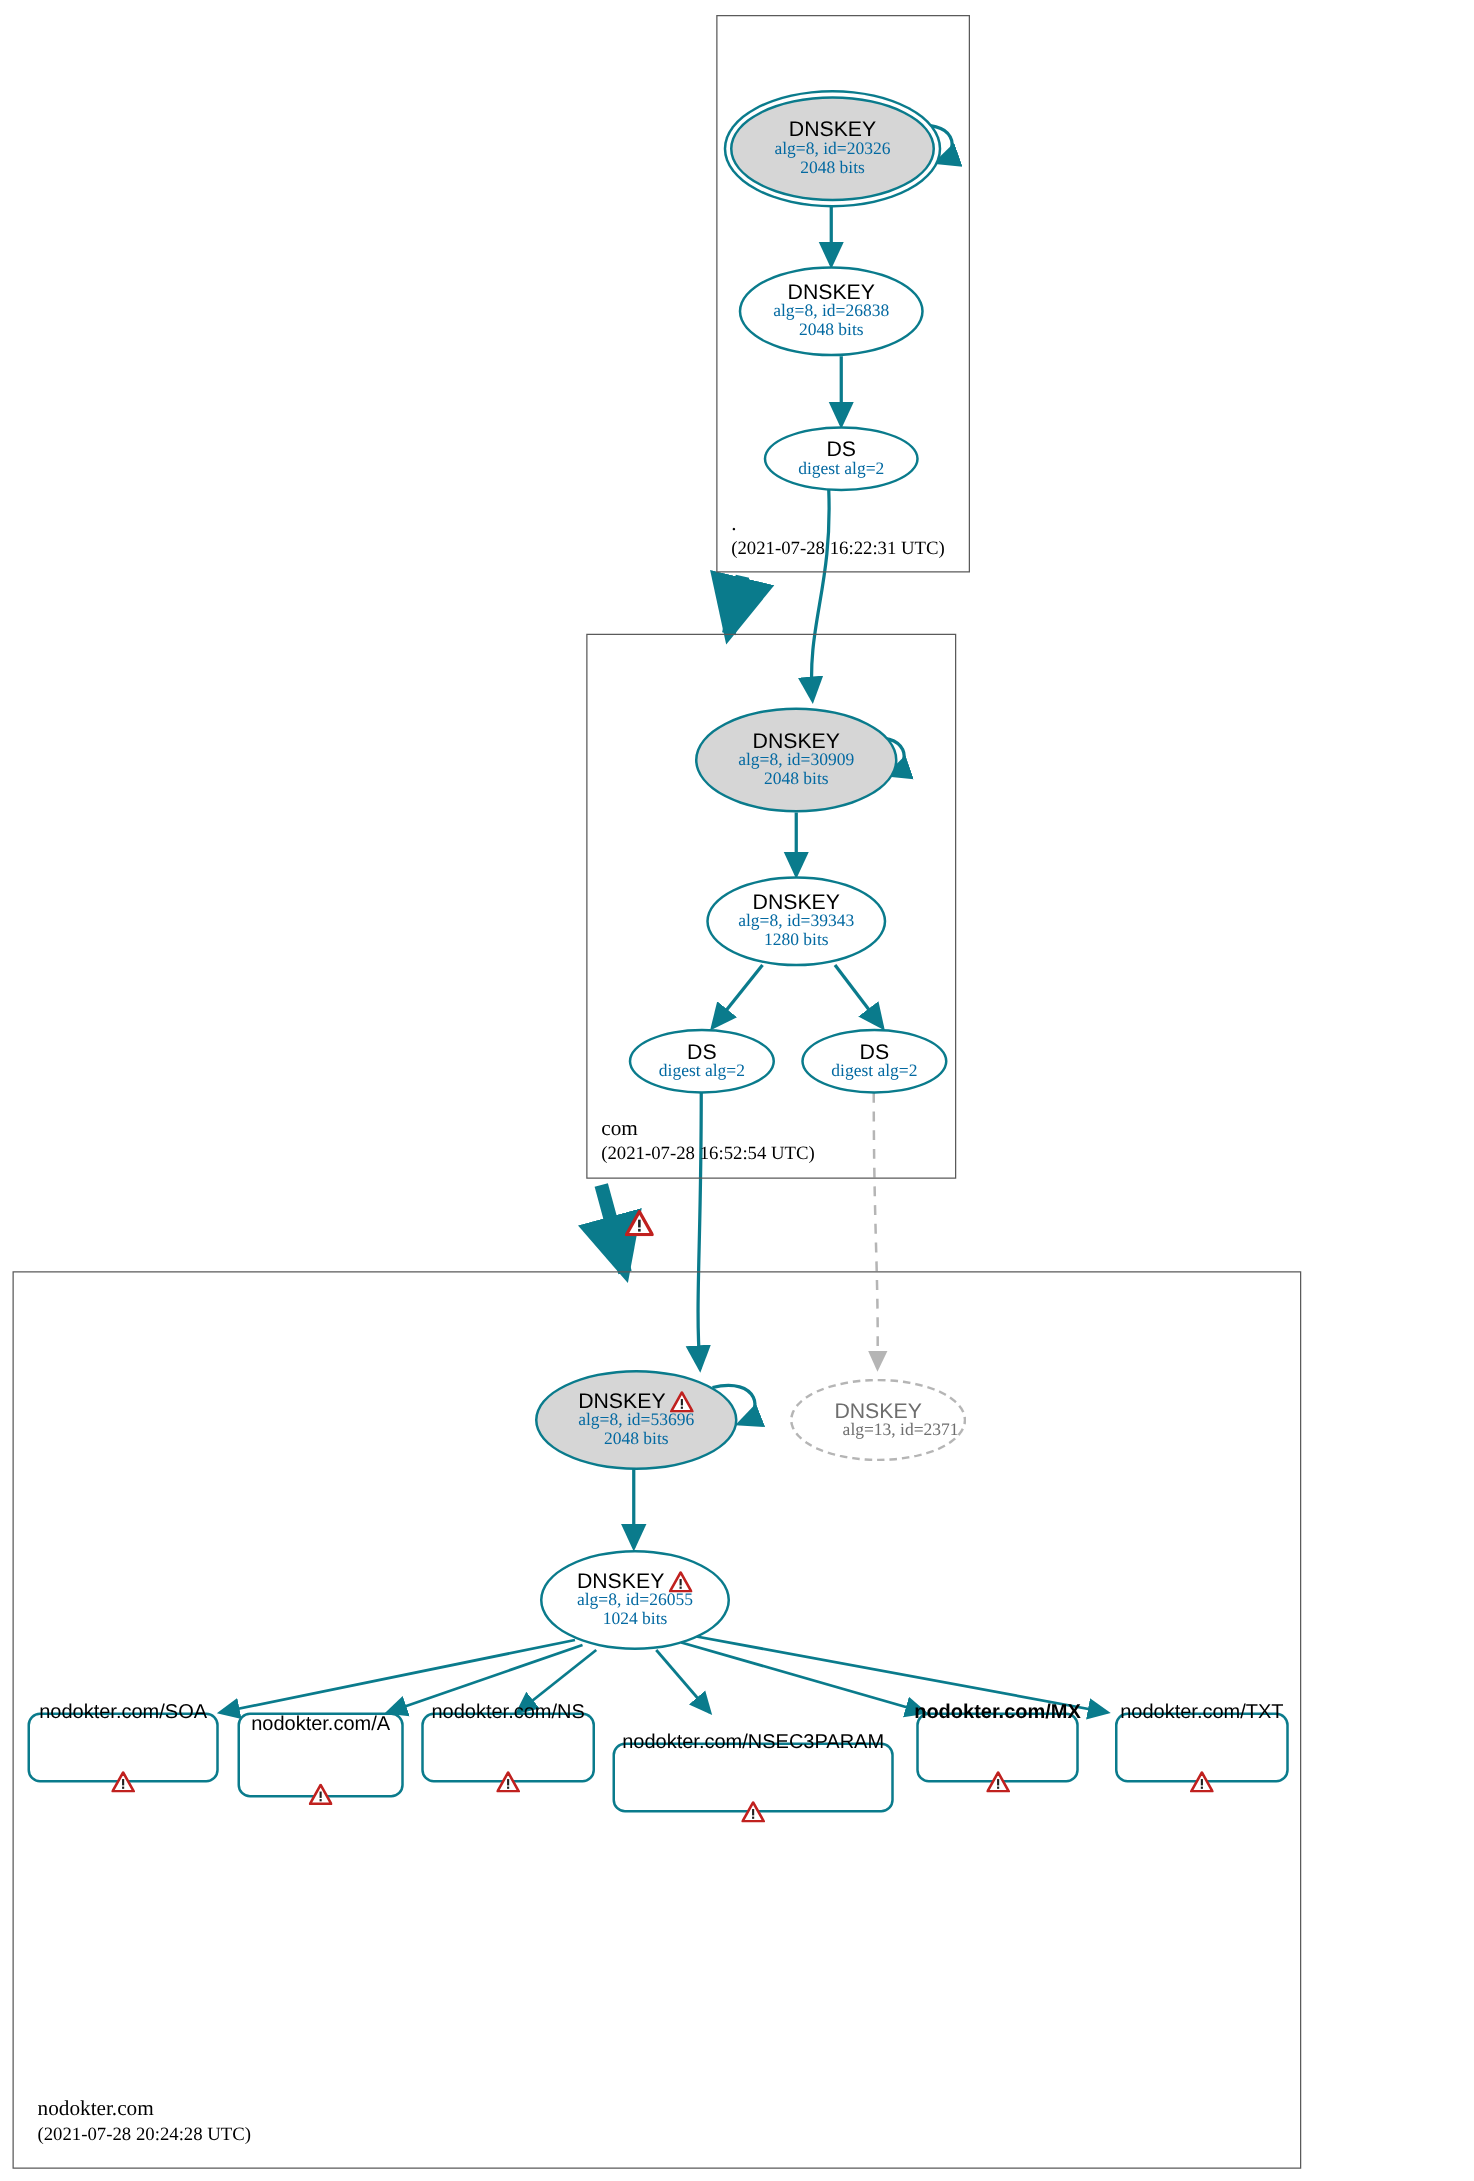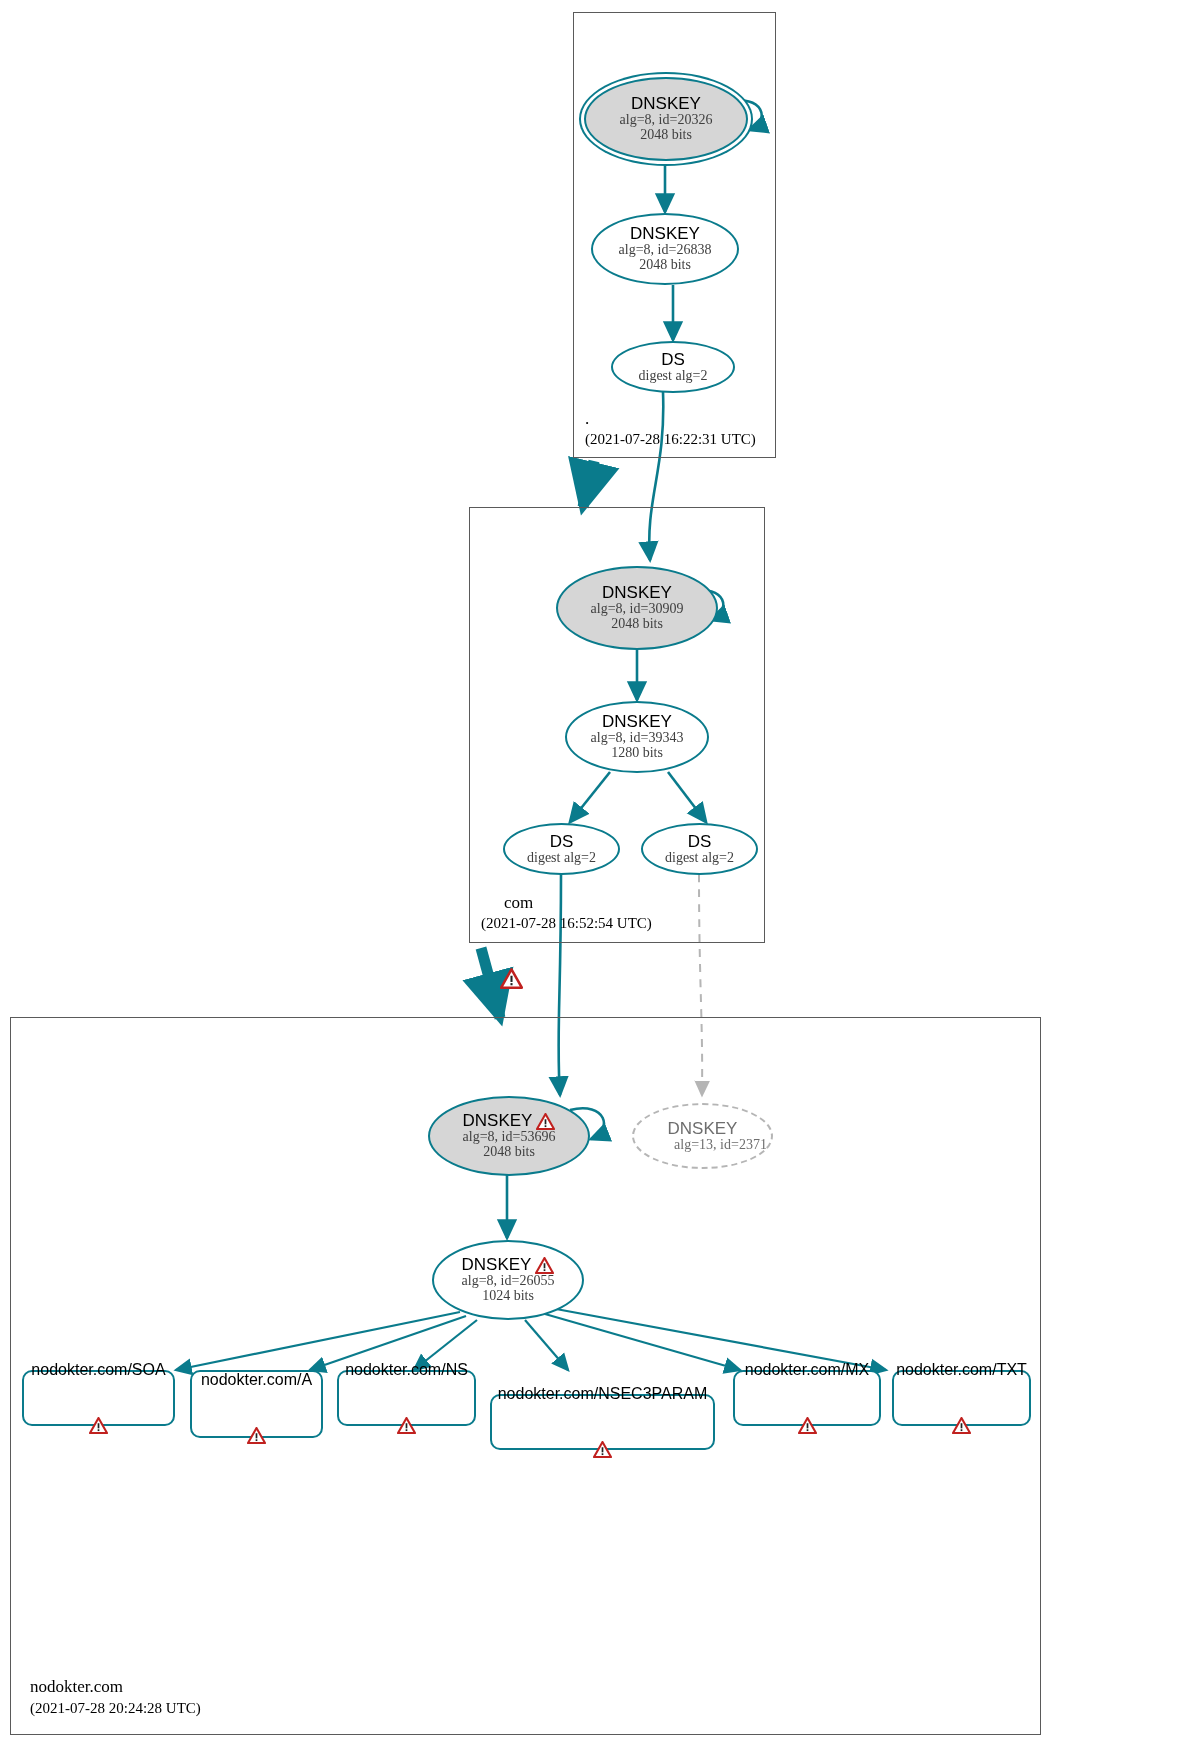--- a/index.html
+++ b/index.html
@@ -78,21 +78,21 @@
     white-space: nowrap;
     display: flex;
     align-items: center;
     justify-content: center;
     gap: 4px;
   }
   .t-title.dim { color: #6e6e6e; }
   .t-sub {
     font-family: "Liberation Serif", serif;
     font-size: 14px;
-    color: #404040;
+    color: #0369a1;
     white-space: nowrap;
   }
   .t-sub.dim { color: #6e6e6e; margin-left: 36px; }
   .t-rr {
     font-family: "Liberation Sans", sans-serif;
     font-size: 16px;
     color: #000;
     white-space: nowrap;
   }
   .warn {
@@ -159,21 +159,21 @@
     <path d="M525,1320 L568,1370" fill="none" stroke="#0a7b8c" stroke-width="2.2" marker-end="url(#ah)"></path>
     <path d="M545,1314 L740,1370" fill="none" stroke="#0a7b8c" stroke-width="2.2" marker-end="url(#ah)"></path>
     <path d="M556,1309 L886,1370" fill="none" stroke="#0a7b8c" stroke-width="2.2" marker-end="url(#ah)"></path>
   </svg>
 
   <div class="zone-box" style="left:573px; top:12px; width:203px; height:446px;"></div>
   <div class="zone-label zone-name" style="left:585px; top:409px;">.</div>
   <div class="zone-label zone-time" style="left:585px; top:431px;">(2021-07-28 16:22:31 UTC)</div>
 
   <div class="zone-box" style="left:469px; top:507px; width:296px; height:436px;"></div>
-  <div class="zone-label zone-name" style="left:504px; top:893px;">com</div>
+  <div class="zone-label zone-name" style="left:481px; top:893px;">com</div>
   <div class="zone-label zone-time" style="left:481px; top:915px;">(2021-07-28 16:52:54 UTC)</div>
 
   <div class="zone-box" style="left:10px; top:1017px; width:1031px; height:718px;"></div>
   <div class="zone-label zone-name" style="left:30px; top:1677px;">nodokter.com</div>
   <div class="zone-label zone-time" style="left:30px; top:1700px;">(2021-07-28 20:24:28 UTC)</div>
 
   <div class="node ellipse dbl secure-fill" style="left:584px; top:77px; width:164px; height:84px;">
     <div class="t-title">DNSKEY</div>
     <div class="t-sub">alg=8, id=20326</div>
     <div class="t-sub">2048 bits</div>
@@ -292,21 +292,21 @@
     <div class="t-rr">nodokter.com/NSEC3PARAM</div>
     <span class="warn" style="margin-top:2px;">
       <svg width="19" height="17" viewBox="0 0 20 18">
         <path d="M10 1 L19 17 L1 17 Z" fill="#ffffff" stroke="#c0211f" stroke-width="2.2" stroke-linejoin="round"></path>
         <rect x="9.1" y="6.6" width="1.8" height="5.4" fill="#202020"></rect>
         <rect x="9.1" y="13" width="1.8" height="1.9" fill="#202020"></rect>
       </svg>
     </span>
   </div>
 
-  <div class="node rrset" style="left:733px; top:1370px; width:148px; height:56px;">
+  <div class="node rrset" style="left:733px; top:1370px; width:130px; height:56px;font-weight:bold;">
     <div class="t-rr">nodokter.com/MX</div>
     <span class="warn" style="margin-top:2px;">
       <svg width="19" height="17" viewBox="0 0 20 18">
         <path d="M10 1 L19 17 L1 17 Z" fill="#ffffff" stroke="#c0211f" stroke-width="2.2" stroke-linejoin="round"></path>
         <rect x="9.1" y="6.6" width="1.8" height="5.4" fill="#202020"></rect>
         <rect x="9.1" y="13" width="1.8" height="1.9" fill="#202020"></rect>
       </svg>
     </span>
   </div>
 

